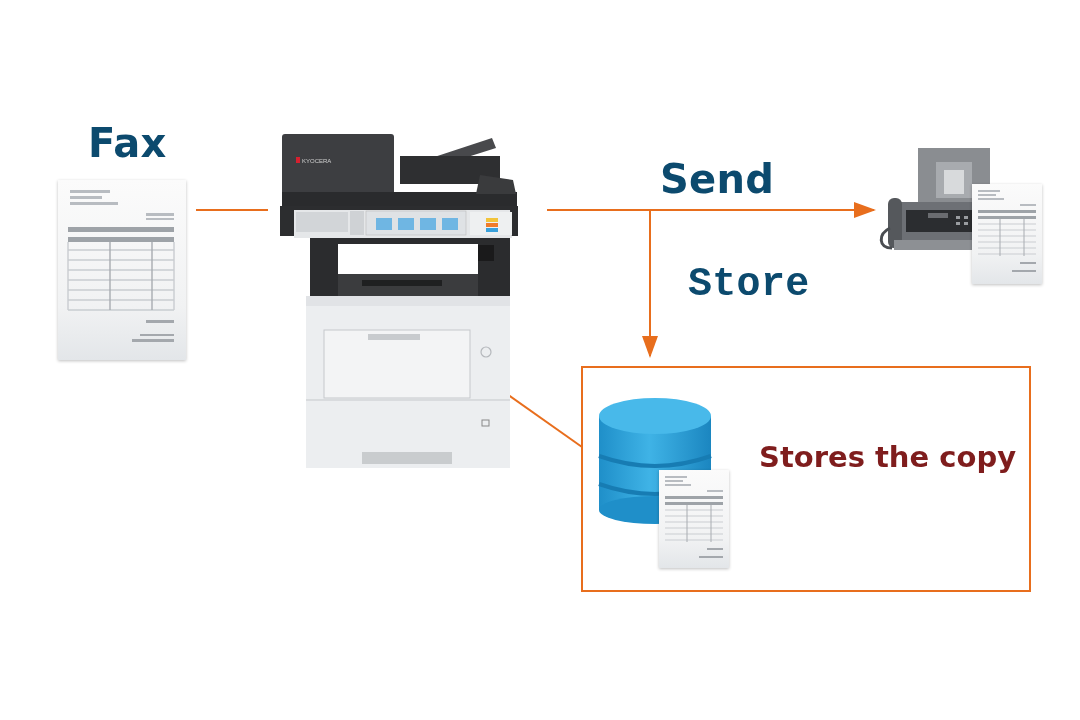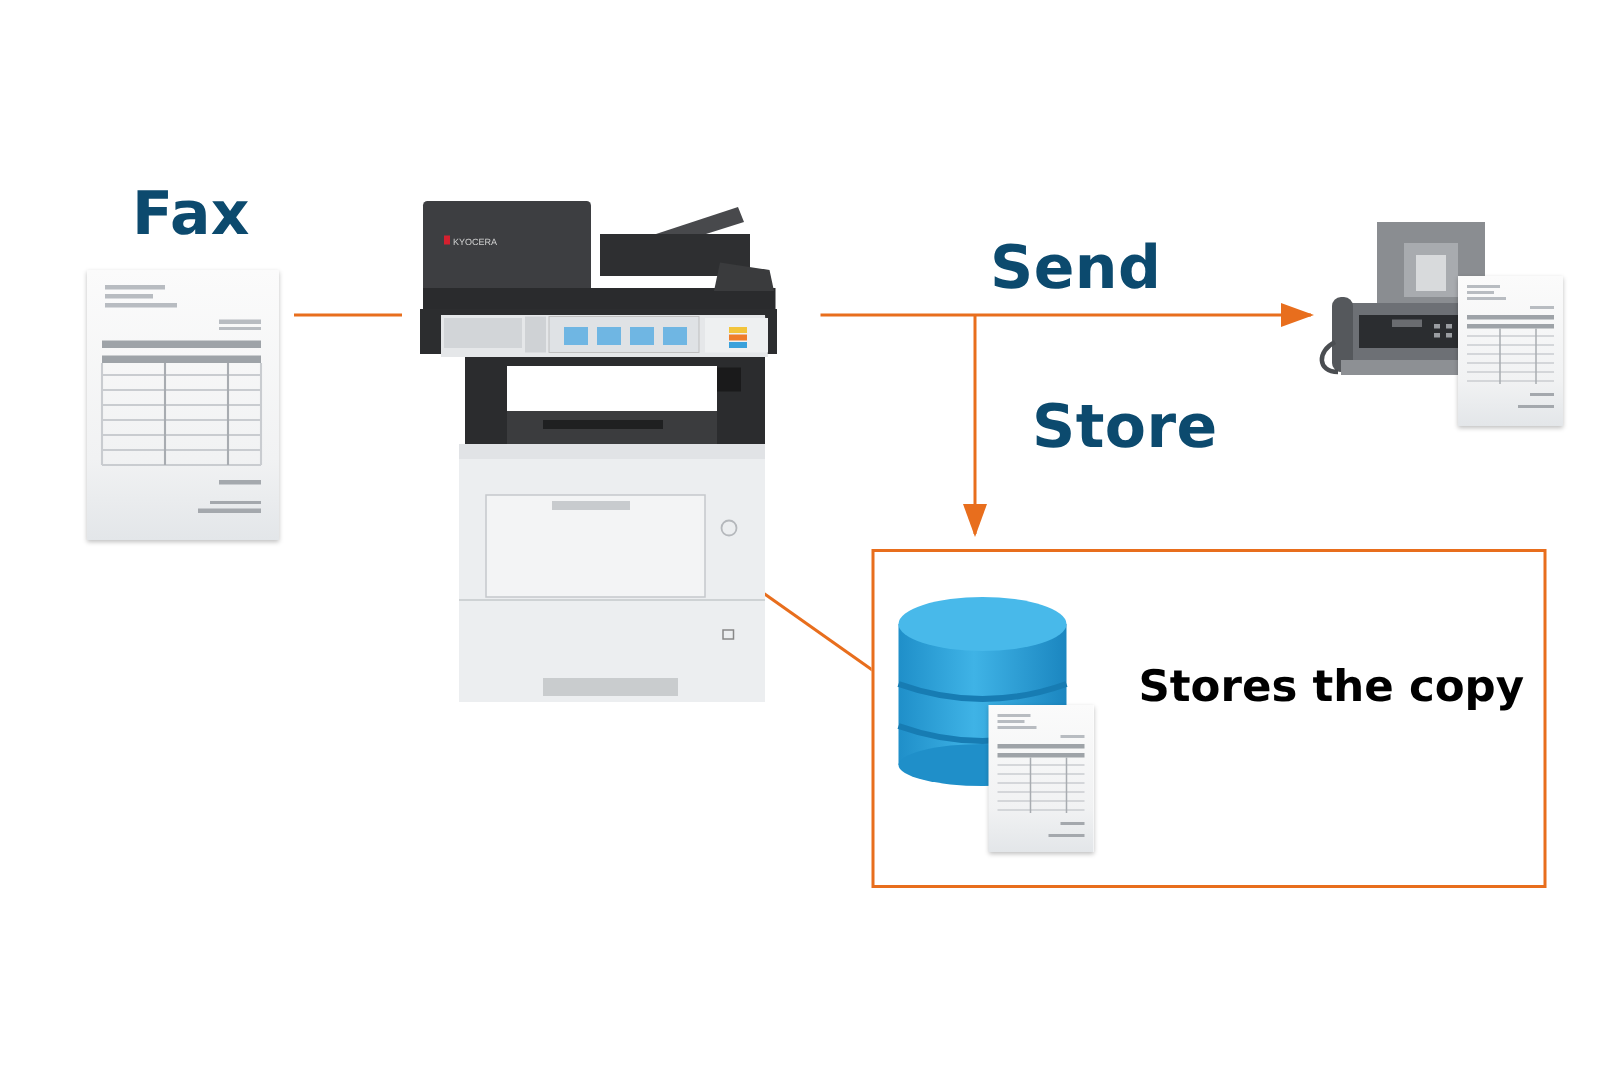--- a/index.html
+++ b/index.html
@@ -1,21 +1,21 @@
 <!DOCTYPE html>
 <html><head>
 <meta charset="utf-8">
 <style>
   html,body{margin:0;padding:0;background:#fff;}
   body{width:1080px;height:720px;position:relative;overflow:hidden;font-family:"DejaVu Sans","Liberation Sans",sans-serif;}
   .abs{position:absolute;}
   .label{font-weight:bold;color:#0c4a6e;font-size:40px;letter-spacing:0.3px;}
   .doc{background:linear-gradient(180deg,#fbfbfb 0%,#f1f2f3 70%,#e3e6e9 100%);box-shadow:0 1px 3px rgba(0,0,0,0.25);}
   .store-box{border:2px solid #e86e1d;background:#fff;}
-  .box-text{font-weight:bold;font-size:29px;line-height:38px;color:#000000;}
+  .box-text{font-weight:bold;font-size:29px;line-height:38px;color:#7f1d1d;}
 </style>
 </head>
 <body>
 
 <svg class="abs" style="left:0;top:0" width="1080" height="720">
   <defs>
     <marker id="ah" markerWidth="10" markerHeight="10" refX="9" refY="5" orient="auto" markerUnits="userSpaceOnUse">
       <path d="M0,0 L10,5 L0,10 Z" fill="#e86e1d"></path>
     </marker>
     <marker id="ah2" markerWidth="22" markerHeight="16" refX="20" refY="8" orient="auto" markerUnits="userSpaceOnUse">
@@ -102,21 +102,21 @@
     <rect x="88" y="204" width="52" height="6" fill="#c8cbce"></rect>
     <circle cx="206" cy="222" r="5" fill="none" stroke="#b5b8bc" stroke-width="1.2"></circle>
     <line x1="26" y1="270" x2="230" y2="270" stroke="#c5c8cb" stroke-width="1"></line>
     <rect x="202" y="290" width="7" height="6" fill="none" stroke="#888" stroke-width="1"></rect>
     <rect x="82" y="322" width="90" height="12" fill="#c9ccce"></rect>
   </svg>
 </div>
 
 <div class="abs label" style="left:660px;top:156px;">Send</div>
 
-<div class="abs label" style="left:688px;top:262px;">Store</div>
+<div class="abs label" style="left:688px;top:262px;font-family:Liberation Mono, monospace;">Store</div>
 
 <div class="abs" style="left:876px;top:140px;width:180px;height:150px;">
   <svg width="180" height="150">
     <rect x="42" y="8" width="72" height="60" fill="#8a8d91"></rect>
     <rect x="60" y="22" width="36" height="36" fill="#a8abaf"></rect>
     <rect x="68" y="30" width="20" height="24" fill="#d8dadc"></rect>
     <rect x="14" y="62" width="120" height="46" rx="4" fill="#6d7075"></rect>
     <rect x="30" y="70" width="100" height="22" fill="#2b2d30"></rect>
     <rect x="52" y="73" width="20" height="5" fill="#6a6c70"></rect>
     <g fill="#9a9da1">

